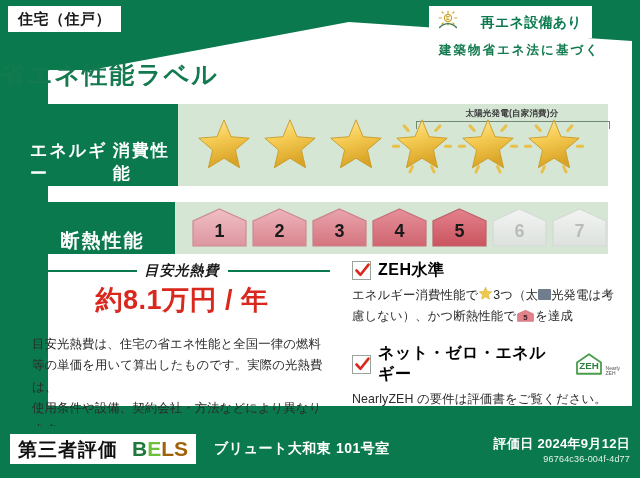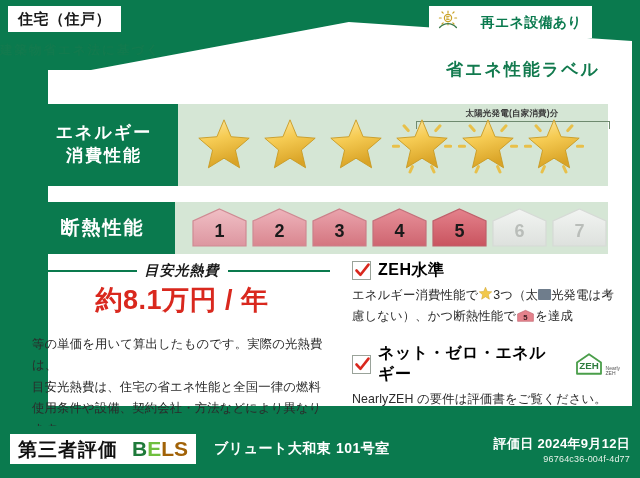--- a/index.html
+++ b/index.html
@@ -40,36 +40,36 @@
     padding:4px 10px 5px 8px;
     display:flex;align-items:center;gap:22px;
     line-height:1;
   }
   .re-badge .re-text{
     font-size:14px;font-weight:bold;color:#0a7a4e;letter-spacing:.3px;
   }
 
   
   .title-sub{
-    position:absolute;left:0;right:0;top:42px;text-align:left;
+    position:absolute;left:0;right:0;top:42px;text-align:right;
     font-size:12.5px;font-weight:bold;color:#127a4e;letter-spacing:2px;
   }
   .title-main{
-    position:absolute;left:0;right:0;top:58px;text-align:right;
-    font-size:17px;font-weight:bold;color:#127a4e;letter-spacing:2px;
+    position:absolute;left:0;right:0;top:58px;text-align:left;
+    font-size:25px;font-weight:bold;color:#127a4e;letter-spacing:2px;
   }
 
   
   .row{
     position:absolute;left:30px;width:578px;
     display:flex;align-items:stretch;
   }
   .row-label{
     width:148px;background:#0a7a4e;color:#ffffff;
-    display:flex;flex-direction:column;align-items:center;justify-content:center;
+    display:flex;align-items:flex-end;justify-content:center;
     font-weight:bold;letter-spacing:2px;
   }
   .row-value{
     flex:1;background:#d5e6d5;
     display:flex;align-items:center;
     position:relative;
   }
 
   #row-energy{top:104px;height:82px;}
   #row-energy .row-label{font-size:17px;line-height:1.35;}
@@ -348,22 +348,22 @@
 
   <div class="vline"></div>
 
   <div class="cost-head">
     <span class="hr"></span>
     <span class="ct">目安光熱費</span>
     <span class="hr"></span>
   </div>
   <div class="cost-value">約8.1万円 / 年</div>
   <div class="cost-note">
+    <div>目安光熱費は、住宅の省エネ性能と全国一律の燃料</div>
     <div>等の単価を用いて算出したものです。実際の光熱費は、</div>
-    <div>目安光熱費は、住宅の省エネ性能と全国一律の燃料</div>
     <div>使用条件や設備、契約会社・方法などにより異なります。</div>
   </div>
 
   <div class="zeh-block">
 
     <div class="zeh-item">
       <div class="zeh-head">
         <span class="chk">
           <svg viewBox="0 0 17 17">
               <path d="M2.5 8.5 6.5 12.8 14.5 2.6" fill="none" stroke="#d9281e" stroke-width="2.6" stroke-linecap="round" stroke-linejoin="round"></path>

